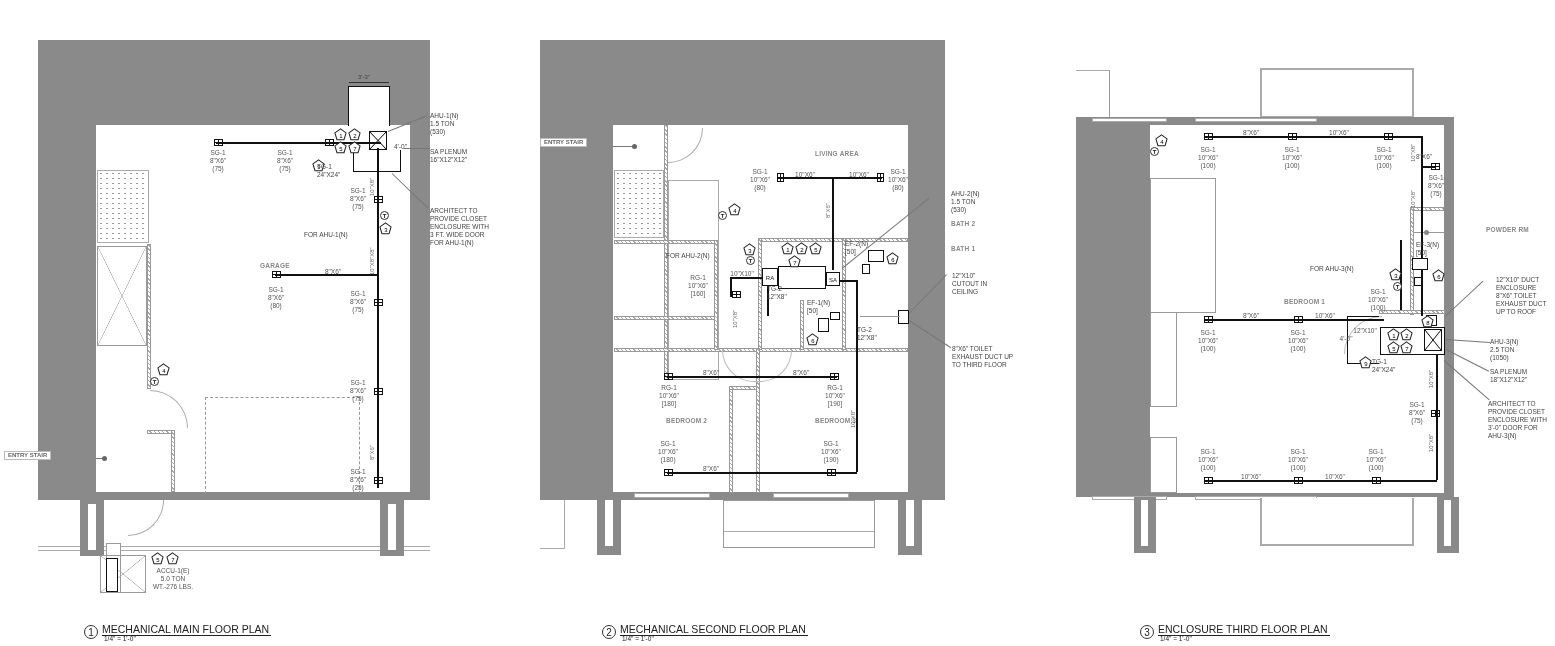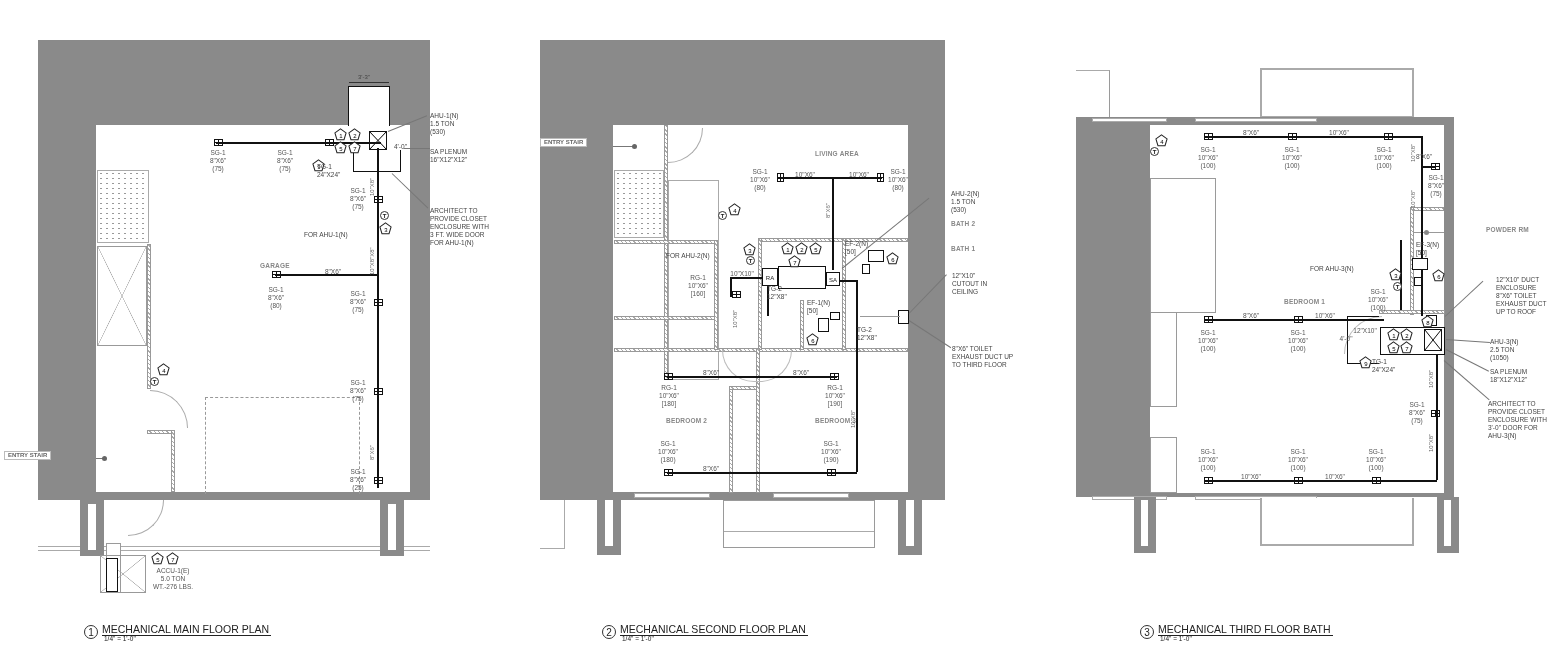--- a/index.html
+++ b/index.html
@@ -512,16 +512,16 @@
   <div class="leader" style="left:1446px;top:349px;width:48px;transform:rotate(27deg);"></div>
   <div class="lbl-l" style="left:1488px;top:400px;">ARCHITECT TO
 PROVIDE CLOSET
 ENCLOSURE WITH
 3'-0" DOOR FOR
 AHU-3(N)</div>
   <div class="leader" style="left:1444px;top:360px;width:60px;transform:rotate(41deg);"></div>
 
   <div class="title-wrap" style="left:1140px;top:625px;">
     <div class="title-num">3</div>
-    <div class="title-text">MECHANICAL THIRD FLOOR BATH</div>
+    <div class="title-text">ENCLOSURE THIRD FLOOR PLAN</div>
     <div class="title-scale">1/4" = 1'-0"</div>
   </div>
 </div>
 
 </body></html>

